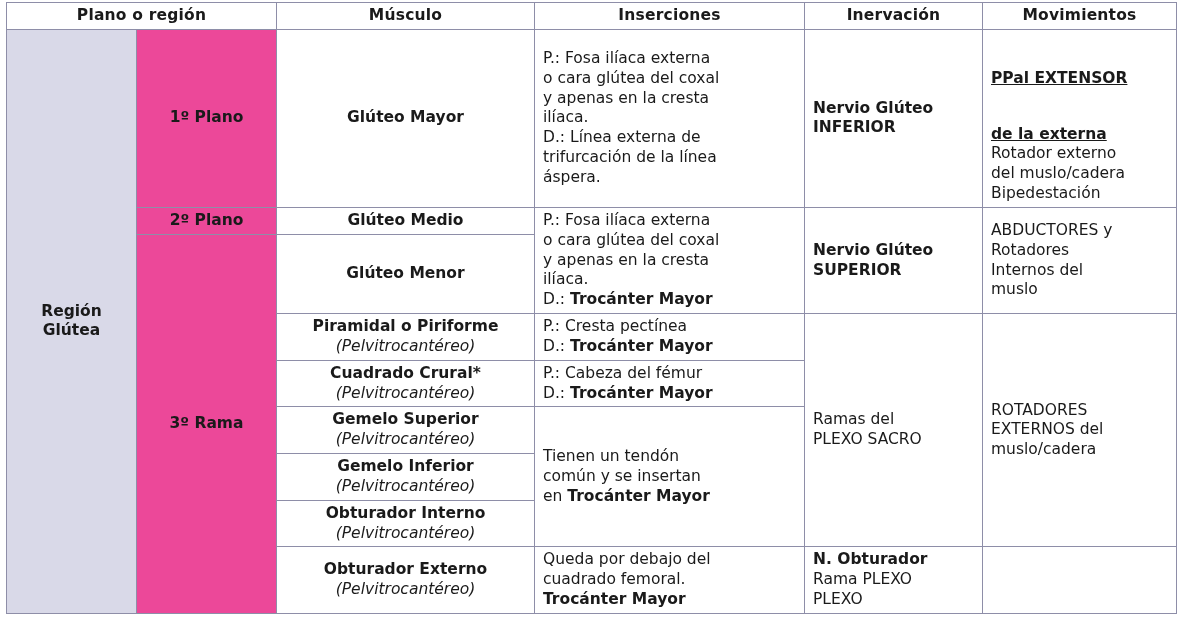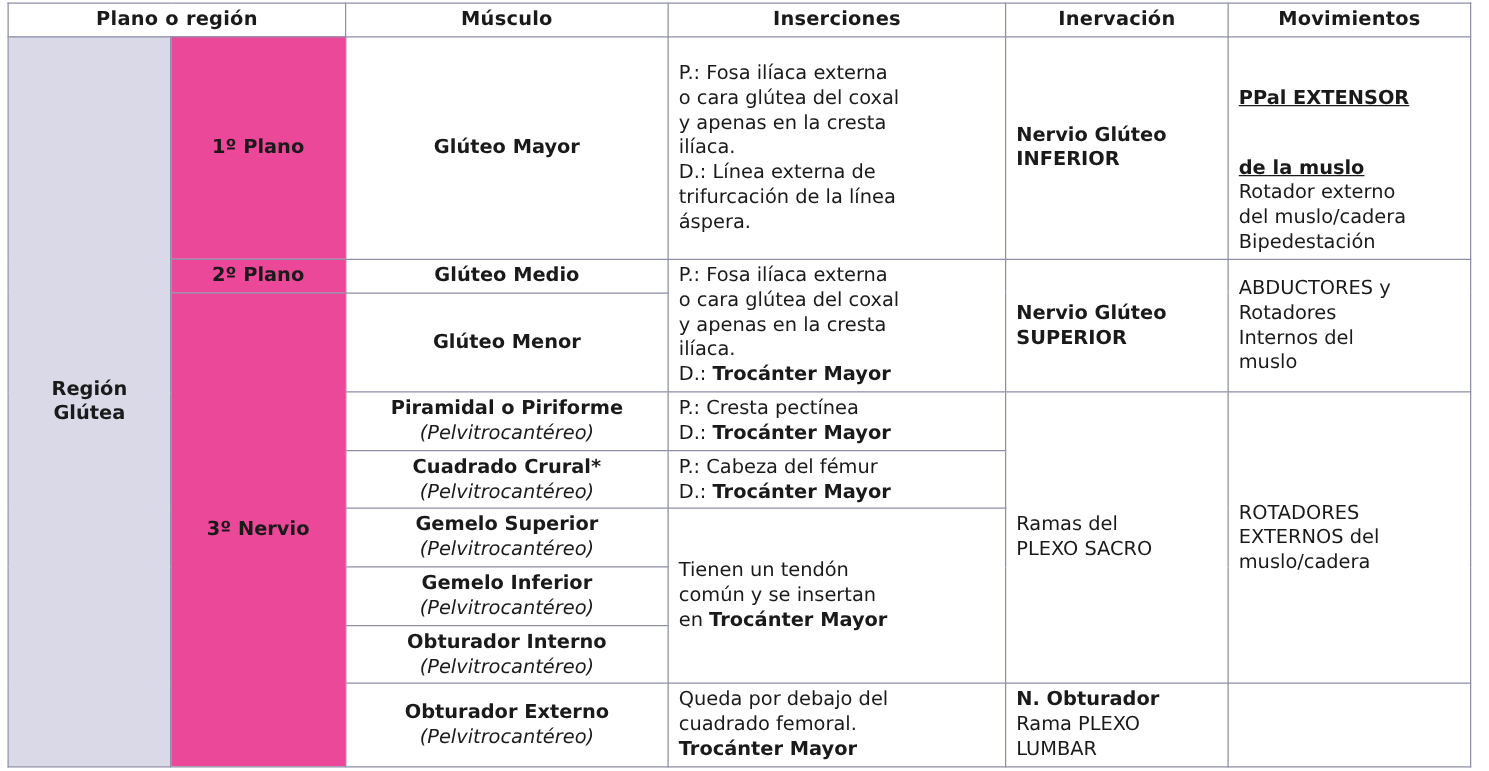--- a/index.html
+++ b/index.html
@@ -132,21 +132,21 @@
           <span class="line">D.: Línea externa de</span>
           <span class="line">trifurcación de la línea</span>
           <span class="line">áspera.</span>
         </td>
         <td class="nerve bold">
           <span class="line">Nervio Glúteo</span>
           <span class="line">INFERIOR</span>
         </td>
         <td class="mov">
           <span class="u-bold-underline">PPal EXTENSOR</span>
-          <span class="u-bold-underline">de la muslo</span>
+          <span class="u-bold-underline">de la externa</span>
           <span class="line">Rotador externo</span>
           <span class="line">del muslo/cadera</span>
           <span class="line">Bipedestación</span>
         </td>
       </tr>
 
       <tr>
         <td class="plane">2º Plano</td>
         <td class="muscle">
           <span>Glúteo Medio</span>
@@ -164,21 +164,21 @@
         </td>
         <td class="mov" rowspan="2">
           <span class="line">ABDUCTORES y</span>
           <span class="line">Rotadores</span>
           <span class="line">Internos del</span>
           <span class="line">muslo</span>
         </td>
       </tr>
 
       <tr>
-        <td class="plane" rowspan="7">3º Nervio</td>
+        <td class="plane" rowspan="7">3º Rama</td>
         <td class="muscle">
           <span>Glúteo Menor</span>
         </td>
       </tr>
 
       <tr>
         <td class="muscle">
           <span>Piramidal o Piriforme</span>
           <span class="sub">(Pelvitrocantéreo)</span>
         </td>
@@ -240,20 +240,20 @@
           <span class="sub">(Pelvitrocantéreo)</span>
         </td>
         <td class="ins">
           <span class="line">Queda por debajo del</span>
           <span class="line">cuadrado femoral.</span>
           <span class="line"><b>Trocánter Mayor</b></span>
         </td>
         <td class="nerve">
           <span class="line" style="font-weight:bold">N. Obturador</span>
           <span class="line">Rama PLEXO</span>
-          <span class="line">LUMBAR</span>
+          <span class="line">PLEXO</span>
         </td>
         <td class="mov"></td>
       </tr>
 
     </tbody>
   </table>
 </div>
 
 </body></html>

